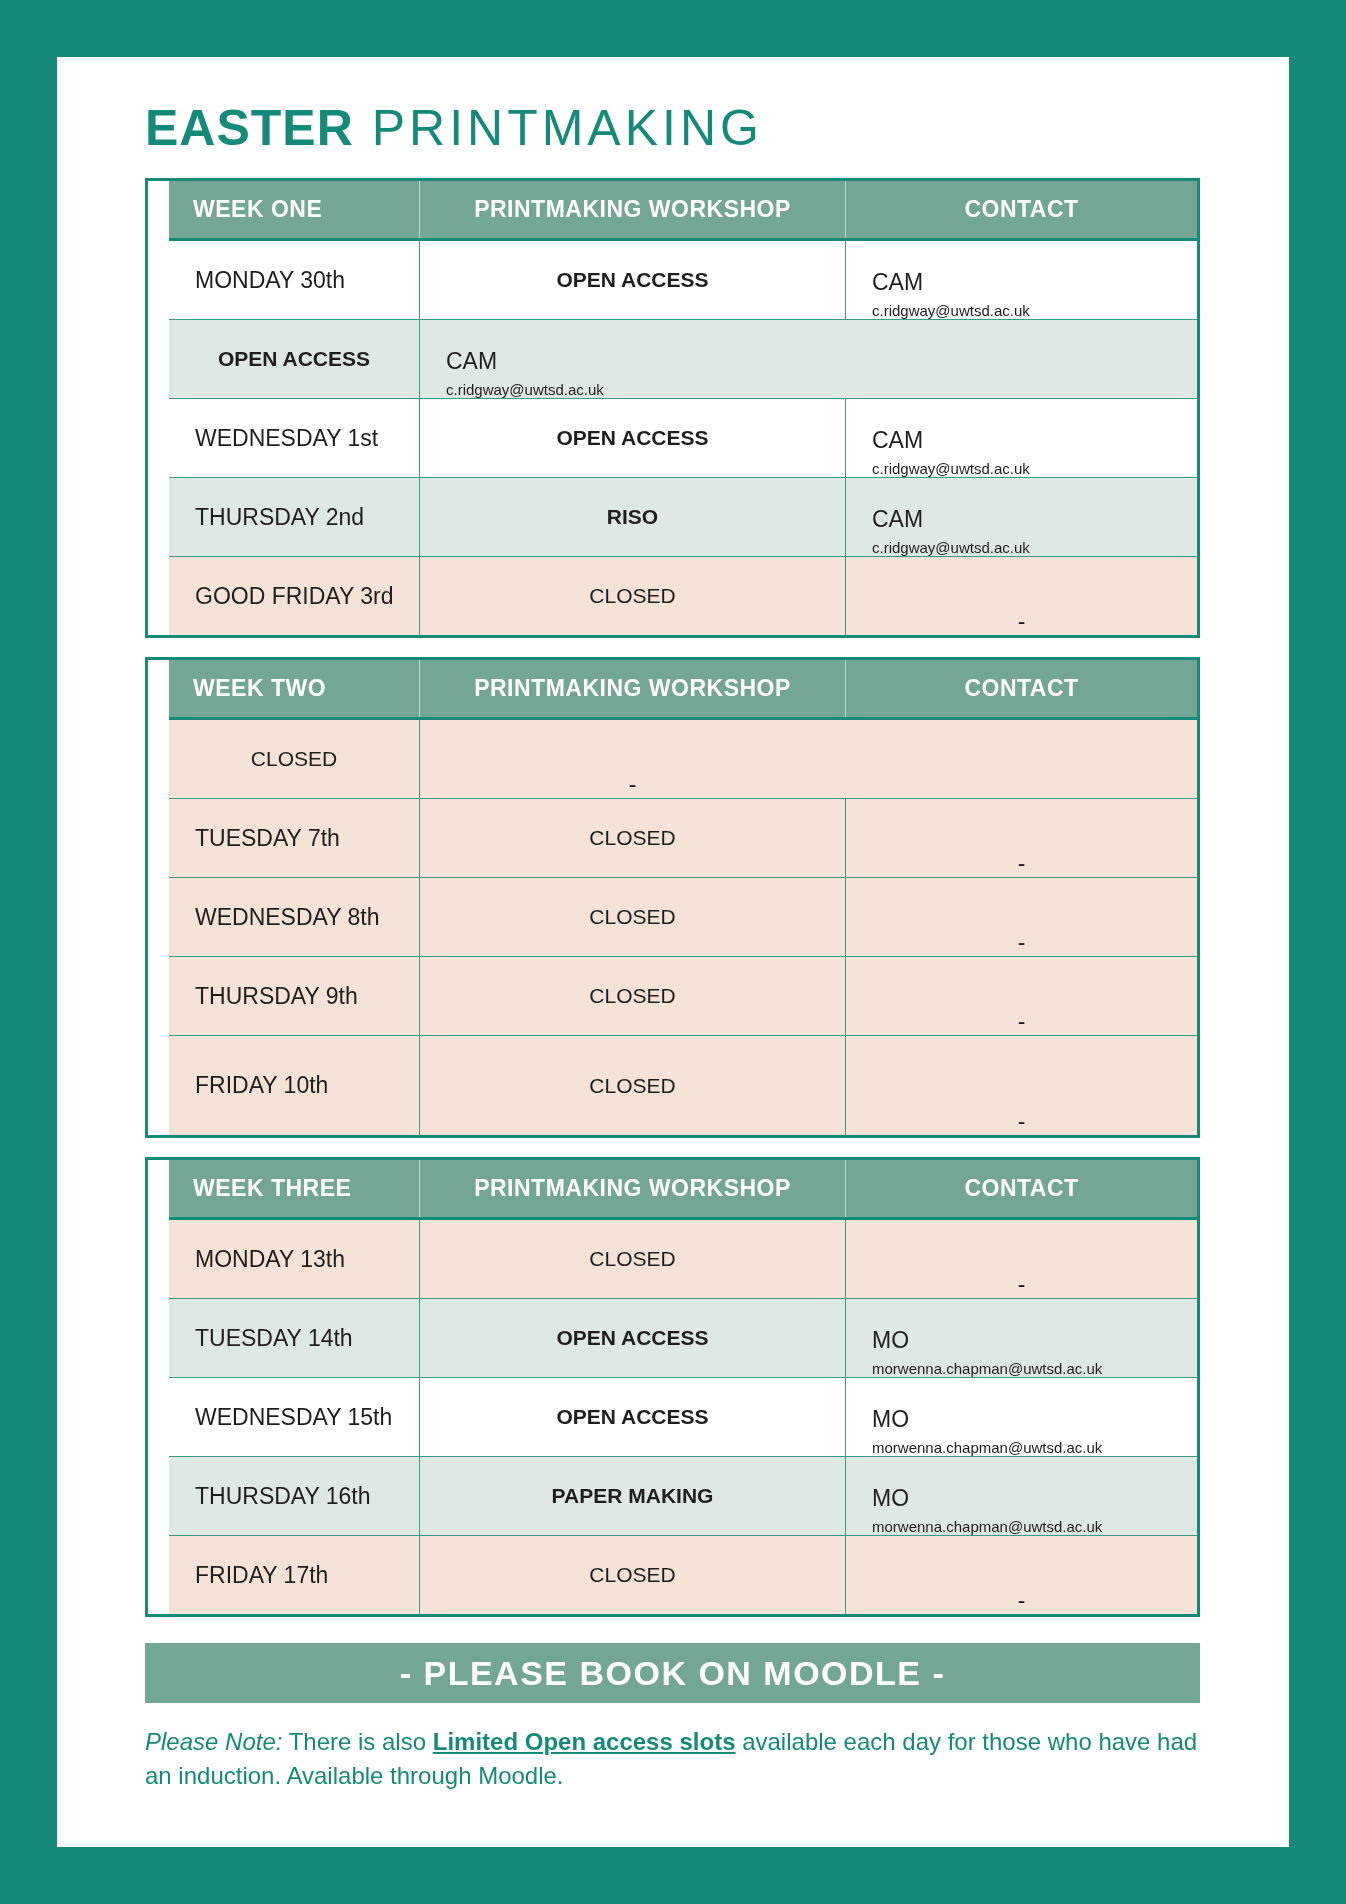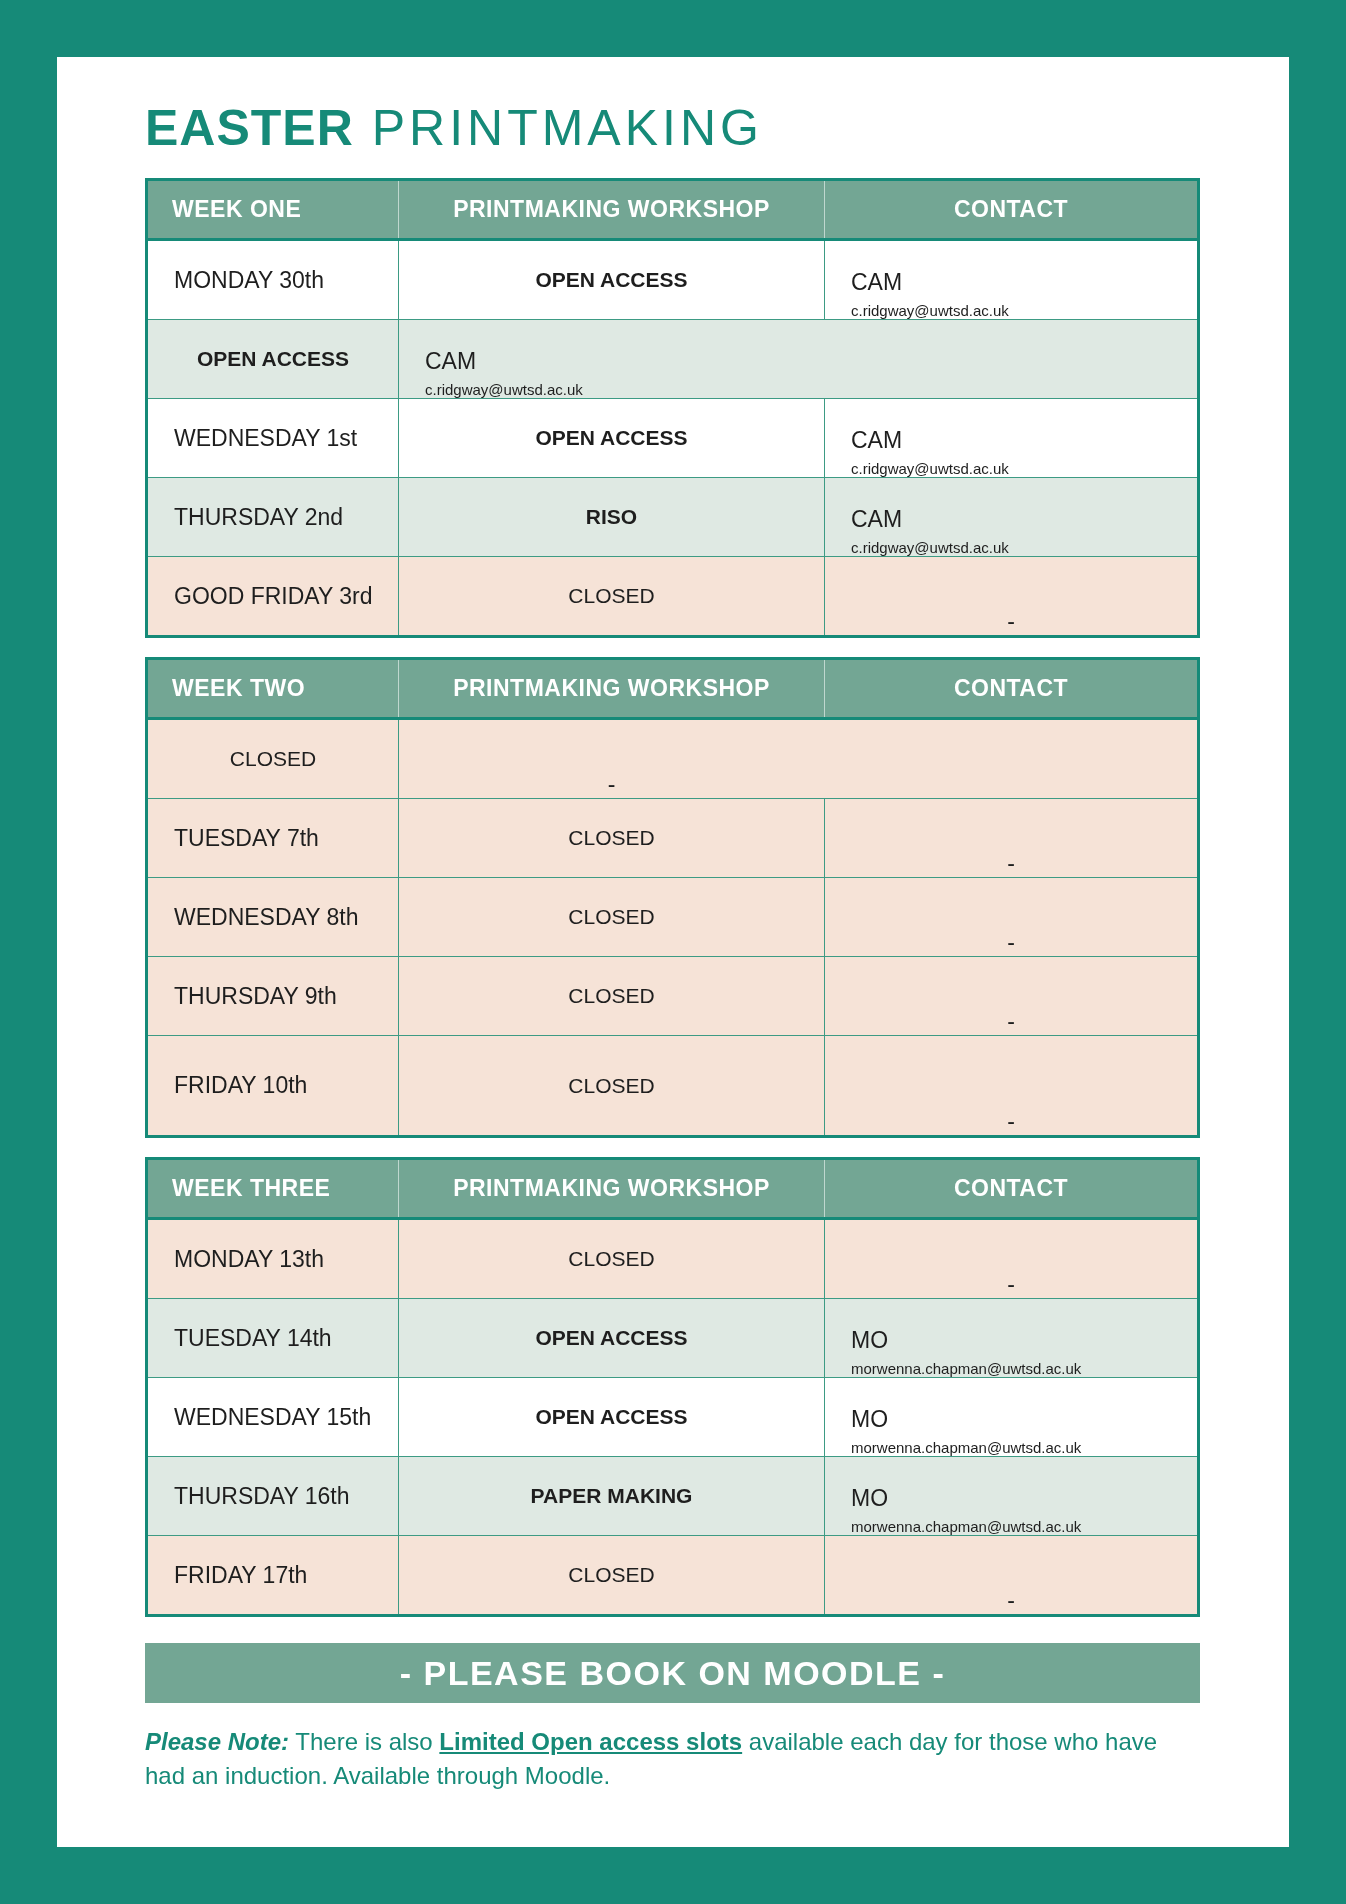--- a/index.html
+++ b/index.html
@@ -37,20 +37,21 @@
     font-size:55px;line-height:1.05;font-weight:700;color:var(--frame-teal);
     letter-spacing:1px;white-space:nowrap;
   }
 
   
   .timetable{
     width:1055px;
     border:3px solid var(--frame-teal);
     box-sizing:border-box;
     background:var(--white);
+    padding-left:21px;
   }
   .t-gap{ margin-top:19px; }
   .banner-gap{ margin-top:26px; }
 
   .thead{
     display:grid;grid-template-columns:250px 426px 1fr;
     background:var(--header-sage);
     height:57px;
     border-bottom:3px solid var(--frame-teal);
   }
@@ -100,21 +101,21 @@
     background:var(--header-sage);
     display:flex;align-items:center;justify-content:center;
     color:var(--white);font-weight:700;font-size:34px;letter-spacing:1.5px;
   }
 
   
   .note{
     margin-top:22px;width:1055px;
     font-size:24px;line-height:1.42;color:var(--frame-teal);
   }
-  .note .prefix{ font-weight:700;font-style:italic; }
+  .note .prefix{ font-weight:400;font-style:italic; }
   .note .link{ font-weight:700;text-decoration:underline; }
 </style>
 </head>
 <body>
 
 <div class="page">
   <div class="content">
 
     <div class="title-block">
       <div class="title-line1"><span class="accent">EASTER</span><span class="rest"> </span><span class="rest">PRINTMAKING</span></div>

